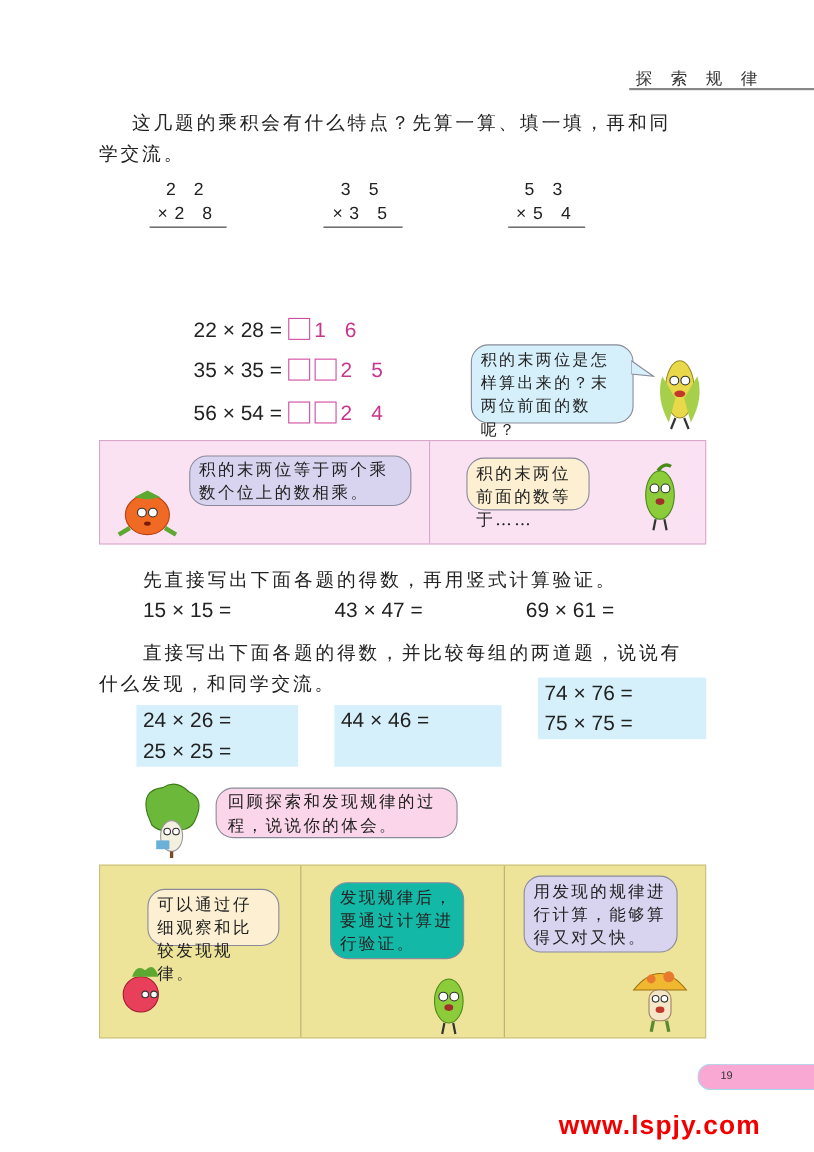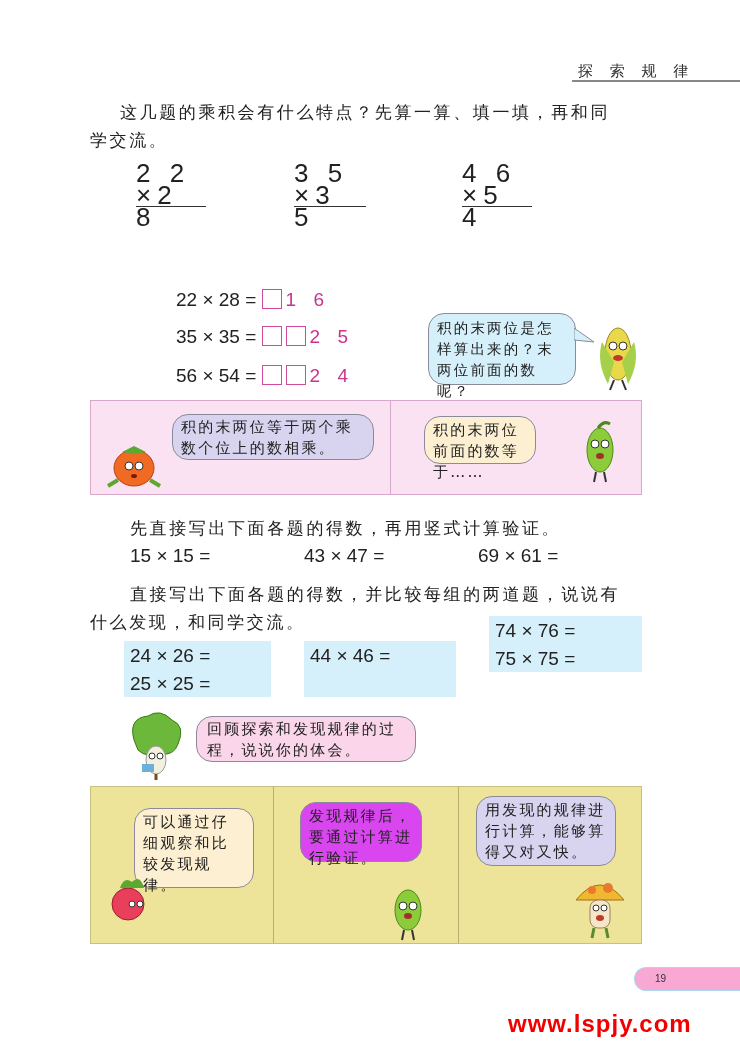--- a/index.html
+++ b/index.html
@@ -2,21 +2,21 @@
 <html><head>
 <meta charset="utf-8">
 <style>
   * { box-sizing: border-box; margin: 0; padding: 0; }
   body { width: 740px; height: 1047px; background: #ffffff; position: relative; overflow: hidden;
          font-family: "DejaVu Serif", serif; color: #222; }
   .abs { position: absolute; }
   .header-title { left: 578px; top: 62px; font-size: 15px; letter-spacing: 6px; color: #333; }
   .header-rule { left: 572px; top: 80px; width: 168px; height: 2px; background: #888; }
   .para { font-size: 17px; letter-spacing: 2.6px; line-height: 28px; color: #222; }
-  .vert { font-family: "Liberation Sans", sans-serif; font-size: 26px; line-height: 22px; text-align: left; letter-spacing: 6px; }
+  .vert { font-family: "Liberation Sans", sans-serif; font-size: 16px; line-height: 22px; text-align: center; letter-spacing: 6px; }
   .vert .line { position: absolute; left: 0; height: 1px; background: #333; }
   .eq { font-family: "Liberation Sans", sans-serif; font-size: 19px; }
   .box { display: inline-block; width: 20px; height: 20px; border: 1.5px solid #d04aa0; vertical-align: -3px; margin-right: 4px; }
   .pink { color: #c8358c; letter-spacing: 6px; }
   .bubble { position: absolute; border: 1.5px solid #8a8a9a; border-radius: 16px; font-size: 15px; line-height: 22px; letter-spacing: 2.2px; padding: 6px 10px; color: #222; }
   .panel { position: absolute; border: 1.5px solid #d8a8cc; }
   .panel-divider { position: absolute; width: 1px; }
   .calc-box { position: absolute; background: #d6f0fb; font-family: "Liberation Sans", sans-serif; font-size: 19px; padding: 2px 6px; line-height: 30px; }
   .page-tab { left: 634px; top: 967px; width: 106px; height: 24px; background: #f9a8d4; border-radius: 12px 0 0 12px; border: 1px solid #a8d8ee; border-right: none;
               font-family: "Liberation Sans", sans-serif; font-size: 10px; line-height: 22px; padding-left: 20px; color: #333; }
@@ -35,21 +35,21 @@
   <div>2 2</div>
   <div>×2 8</div>
   <div class="line" style="top:44px; width:70px;"></div>
 </div>
 <div class="abs vert" style="left:294px; top:162px; width:72px; height:46px;">
   <div>3 5</div>
   <div>×3 5</div>
   <div class="line" style="top:44px; width:72px;"></div>
 </div>
 <div class="abs vert" style="left:462px; top:162px; width:70px; height:46px;">
-  <div>4 6</div>
+  <div>5 3</div>
   <div>×5 4</div>
   <div class="line" style="top:44px; width:70px;"></div>
 </div>
 
 <div class="abs eq" style="left:176px; top:289px;">
   <span>22 × 28 =</span>
   <span class="box"></span><span class="pink">1 6</span>
 </div>
 <div class="abs eq" style="left:176px; top:326px;">
   <span>35 × 35 =</span>
@@ -125,29 +125,29 @@
     <circle cx="36" cy="46" r="3" fill="#fff" stroke="#333"></circle>
   <rect x="18" y="54" width="12" height="8" fill="#6ab0d8"></rect>
   <line x1="32" y1="64" x2="32" y2="70" stroke="#7a4a20" stroke-width="3"></line>
 </svg>
 <div class="bubble" style="left:196px; top:716px; width:220px; height:46px; background:#fbd6ea; padding:2px 10px; line-height:21px;">回顾探索和发现规律的过程，说说你的体会。</div>
 
 <div class="panel" style="left:90px; top:786px; width:552px; height:158px; background:#ede49a; border-color:#c8c080;"></div>
 <div class="panel-divider" style="left:273px; top:787px; height:156px; background:#b8b070;"></div>
 <div class="panel-divider" style="left:458px; top:787px; height:156px; background:#b8b070;"></div>
 
-<div class="bubble" style="left:134px; top:808px; width:120px; height:80px; background:#fdf0d2; padding:3px 8px; line-height:21px;">可以通过仔细观察和比较发现规律。</div>
+<div class="bubble" style="left:134px; top:808px; width:120px; height:52px; background:#fdf0d2; padding:3px 8px; line-height:21px;">可以通过仔细观察和比较发现规律。</div>
 <svg class="abs" style="left:106px; top:876px;" width="46" height="46">
   <ellipse cx="22" cy="28" rx="16" ry="16" fill="#e8405a" stroke="#a01a30"></ellipse>
   <path d="M14 12 Q18 0 26 6 Q34 -2 38 12 Z" fill="#5ca830"></path>
   <circle cx="26" cy="28" r="3" fill="#fff" stroke="#333"></circle>
     <circle cx="34" cy="28" r="3" fill="#fff" stroke="#333"></circle>
 </svg>
 
-<div class="bubble" style="left:300px; top:802px; width:122px; height:60px; background:#d946ef; padding:3px 8px; line-height:21px;">发现规律后，要通过计算进行验证。</div>
+<div class="bubble" style="left:300px; top:802px; width:122px; height:70px; background:#14b8a6; padding:3px 8px; line-height:21px;">发现规律后，要通过计算进行验证。</div>
 <svg class="abs" style="left:386px; top:884px;" width="46" height="60">
   <ellipse cx="22" cy="26" rx="13" ry="20" fill="#8ccc3a" stroke="#4a8a18"></ellipse>
   <circle cx="17" cy="22" r="4" fill="#fff" stroke="#333"></circle>
     <circle cx="27" cy="22" r="4" fill="#fff" stroke="#333"></circle>
   <ellipse cx="22" cy="32" rx="4" ry="3" fill="#a0302a"></ellipse>
   <line x1="18" y1="46" x2="16" y2="56" stroke="#333" stroke-width="2"></line>
     <line x1="26" y1="46" x2="28" y2="56" stroke="#333" stroke-width="2"></line>
 </svg>
 
 <div class="bubble" style="left:476px; top:796px; width:140px; height:70px; background:#d8d4f0; padding:3px 8px; line-height:21px;">用发现的规律进行计算，能够算得又对又快。</div>

